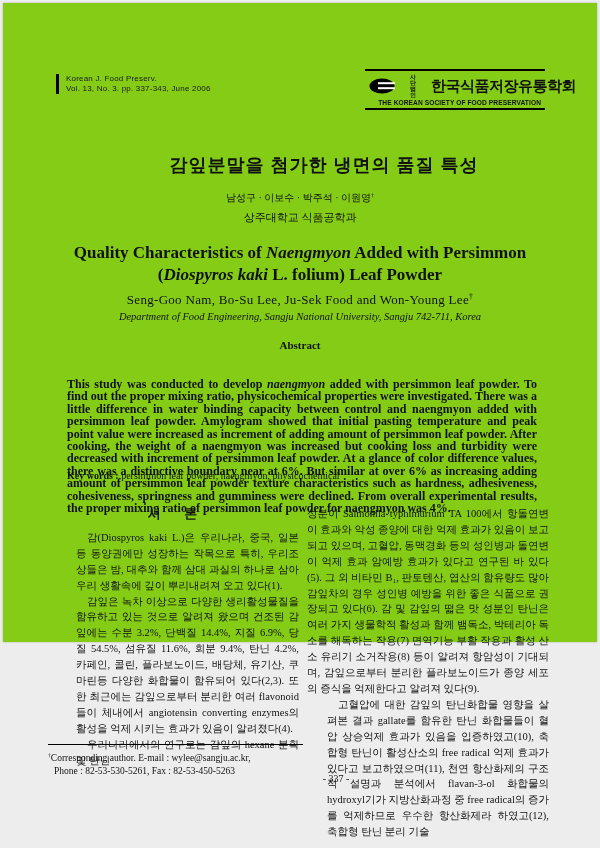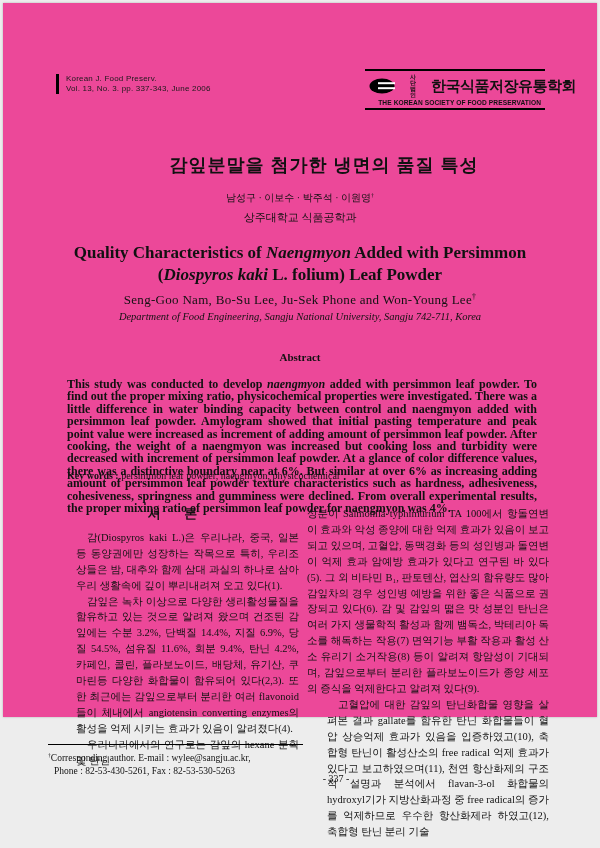--- a/index.html
+++ b/index.html
@@ -1,20 +1,20 @@
 <!DOCTYPE html>
 <html><head>
 <meta charset="utf-8">
 <style>
   * { margin:0; padding:0; box-sizing:border-box; }
   html,body { width:600px; height:848px; background:#ededed; }
   body { font-family:"Liberation Serif", serif; color:#111; }
   .page {
-    position:absolute; left:3px; top:3px; width:594px; height:714px;
-    background:#ec4899; box-shadow:0 0 2px rgba(0,0,0,.25);
+    position:absolute; left:3px; top:3px; width:594px; height:639px;
+    background:#84cc16; box-shadow:0 0 2px rgba(0,0,0,.25);
   }
   
   .journal-info {
     position:absolute; left:53px; top:71px;
     border-left:3px solid #000; padding-left:7px;
     font-family:"Liberation Sans", sans-serif;
     font-size:8px; line-height:10px; color:#1a1a1a; letter-spacing:.2px;
   }
   .society-box {
     position:absolute; right:52px; top:66px; width:180px;
@@ -35,21 +35,21 @@
   .authors-kr { position:absolute; left:0; top:188px; width:100%; text-align:center; font-size:10px; font-weight:normal; }
   .affil-kr   { position:absolute; left:0; top:207px; width:100%; text-align:center; font-size:11px; }
   .title-en {
     position:absolute; left:0; top:239px; width:100%;
     text-align:center; font-size:17px; font-weight:bold; line-height:22px;
   }
   .authors-en { position:absolute; left:0; top:289px; width:100%; text-align:center; font-size:13px; letter-spacing:.3px; }
   .dept-en { position:absolute; left:0; top:308px; width:100%; text-align:center; font-size:10.5px; font-style:italic; }
   sup.dg { font-size:60%; vertical-align:super; }
   
-  .abstract-label { position:absolute; left:0; top:336px; width:100%; text-align:center; font-size:11px; font-weight:bold;margin-top:12px; }
+  .abstract-label { position:absolute; left:0; top:336px; width:100%; text-align:center; font-size:11px; font-weight:bold; }
   .abstract-text {
     position:absolute; left:64px; top:352px; width:470px;
     font-size:12px; line-height:12.4px; font-weight:bold; text-align:justify;margin-top:23px;
   }
   .keywords { position:absolute; left:64px; top:467px; width:470px; font-size:10px; }
   .keywords b { font-weight:bold; }
   
   .col { position:absolute; top:503px; width:243px; font-size:10.5px; line-height:15.9px; text-align:justify; }
   .col-left  { left:53px; }
   .col-right { left:304px; width:242px; }
@@ -96,21 +96,21 @@
 
   <div class="authors-kr"><span>남성구 · 이보수 · 박주석 · 이원영</span><sup class="dg">†</sup></div>
 
   <div class="affil-kr">상주대학교 식품공학과</div>
 
   <div class="title-en">
     <div><span>Quality Characteristics of </span><i>Naengmyon</i><span> Added with Persimmon</span></div>
     <div><span>(</span><i>Diospyros kaki</i><span> L. folium) Leaf Powder</span></div>
   </div>
 
-  <div class="authors-en"><span>Seng-Goo Nam, Bo-Su Lee, Ju-Sek Phone and Won-Young Lee</span><sup class="dg">†</sup></div>
+  <div class="authors-en"><span>Seng-Goo Nam, Bo-Su Lee, Ju-Sek Food and Won-Young Lee</span><sup class="dg">†</sup></div>
 
   <div class="dept-en">Department of Food Engineering, Sangju National University, Sangju 742-711, Korea</div>
 
   <div class="abstract-label">Abstract</div>
 
   <div class="abstract-text"><span>This study was conducted to develop </span><i>naengmyon</i><span> added with persimmon leaf powder. To find out the proper mixing ratio, physicochemical properties were investigated. There was a little difference in water binding capacity between control and naengmyon added with persimmon leaf powder. Amylogram showed that initial pasting temperature and peak point value were increased as increment of adding amount of persimmon leaf powder. After cooking, the weight of a naengmyon was increased but cooking loss and turbidity were decreased with increment of persimmon leaf powder. At a glance of color difference values, there was a distinctive boundary near at 6%. But similar at over 6% as increasing adding amount of persimmon leaf powder texture characteristics such as hardness, adhesiveness, cohesiveness, springness and gumminess were declined. From overall experimental results, the proper mixing ratio of persimmon leaf powder for naengmyon was 4%.</span></div>
 
   <div class="keywords"><b>Key words : </b><span>persimmon leaf powder, naengmyon, physicochemical</span></div>
 
   <div class="col col-left">
@@ -120,18 +120,18 @@
     <p class="indent">우리나라에서의 연구로는 감잎의 hexane 분획 및 탄닌</p>
   </div>
 
   <div class="col col-right">
     <p>성분이 Salmonlla typhimurium TA 100에서 항돌연변이 효과와 악성 종양에 대한 억제 효과가 있음이 보고되고 있으며, 고혈압, 동맥경화 등의 성인병과 돌연변이 억제 효과 암예방 효과가 있다고 연구된 바 있다(5). 그 외 비타민 B₁, 판토텐산, 엽산의 함유량도 많아 감잎차의 경우 성인병 예방을 위한 좋은 식품으로 권장되고 있다(6). 감 및 감잎의 떫은 맛 성분인 탄닌은 여러 가지 생물학적 활성과 함께 뱀독소, 박테리아 독소를 해독하는 작용(7) 면역기능 부활 작용과 활성 산소 유리기 소거작용(8) 등이 알려져 항암성이 기대되며, 감잎으로부터 분리한 플라보노이드가 종양 세포의 증식을 억제한다고 알려져 있다(9).</p>
     <p class="indent">고혈압에 대한 감잎의 탄닌화합물 영향을 살펴본 결과 gallate를 함유한 탄닌 화합물들이 혈압 상승억제 효과가 있음을 입증하였고(10), 축합형 탄닌이 활성산소의 free radical 억제 효과가 있다고 보고하였으며(11), 천연 항산화제의 구조적 설명과 분석에서 flavan-3-ol 화합물의 hydroxyl기가 지방산화과정 중 free radical의 증가를 억제하므로 우수한 항산화제라 하였고(12), 축합형 탄닌 분리 기술</p>
   </div>
 
   <div class="footnote">
     <div><sup class="dg">†</sup><span>Corresponding author. E-mail : wylee@sangju.ac.kr,</span></div>
-    <div class="l2">Phone : 82-53-430-5261, Fax : 82-53-530-5263</div>
+    <div class="l2">Phone : 82-53-530-5261, Fax : 82-53-450-5263</div>
   </div>
 
   <div class="page-num">- 337 -</div>
 
 </div>
 
 </body></html>

